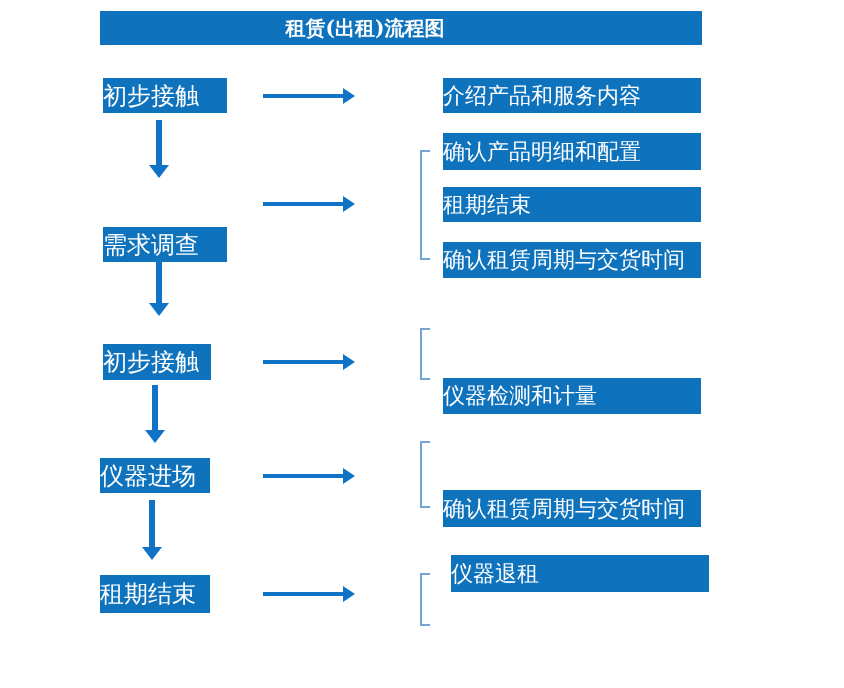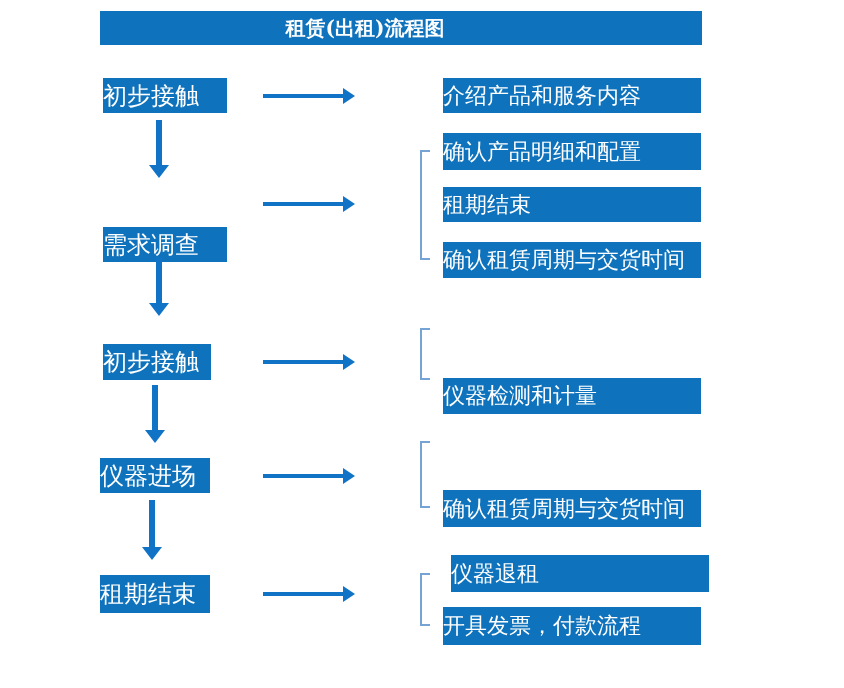--- a/index.html
+++ b/index.html
@@ -87,21 +87,20 @@
 
   <div class="box output" style="left:443px; top:133px; width:258px; height:37px;text-align:center;">确认产品明细和配置</div>
   <div class="box output" style="left:443px; top:187px; width:258px; height:35px;">租期结束</div>
   <div class="box output" style="left:443px; top:242px; width:258px; height:36px;">确认租赁周期与交货时间</div>
 
   <div class="box output" style="left:443px; top:378px; width:258px; height:36px;">仪器检测和计量</div>
 
   <div class="box output" style="left:443px; top:490px; width:258px; height:37px;">确认租赁周期与交货时间</div>
 
   <div class="box output" style="left:443px; top:555px; width:258px; height:37px;margin-left:8px;">仪器退租</div>
-  <div class="box output" style="left:443px; top:607px; width:258px; height:38px;">开具发票，付款流程</div>
 
   <div class="harrow" style="top:88px;">
     <div class="shaft"></div>
     <div class="head"></div>
   </div>
   <div class="harrow" style="top:196px;">
     <div class="shaft"></div>
     <div class="head"></div>
   </div>
   <div class="harrow" style="top:354px;">

